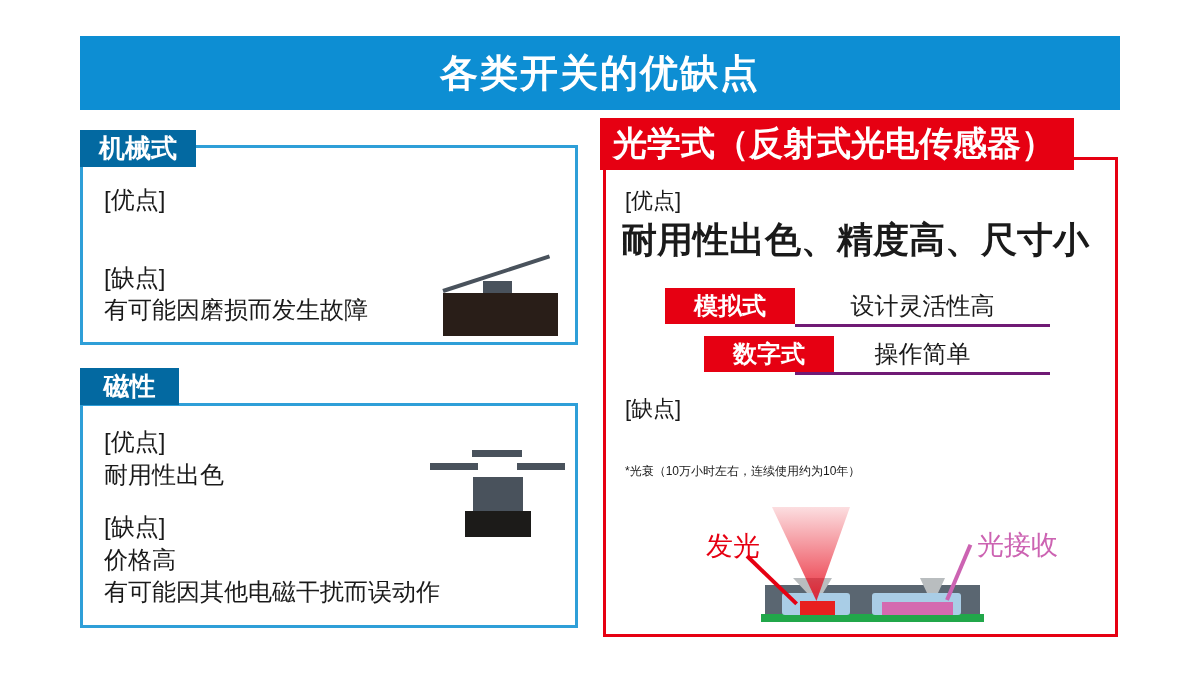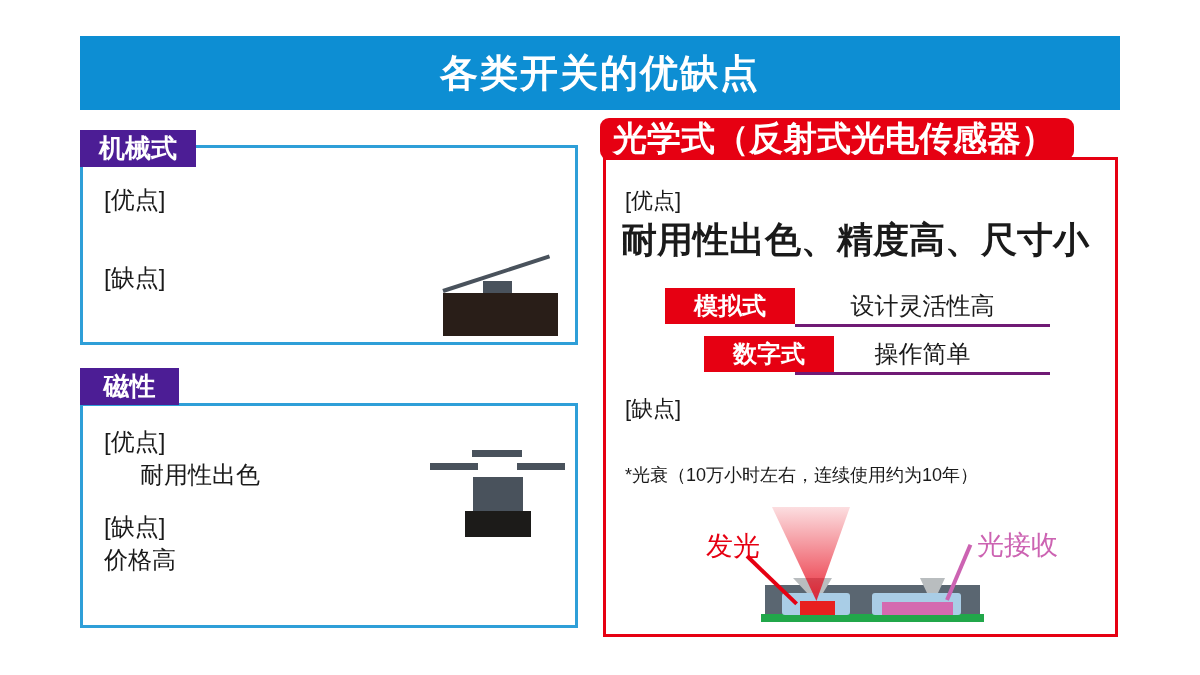--- a/index.html
+++ b/index.html
@@ -14,21 +14,21 @@
     left:80px;top:36px;width:1040px;height:74px;background:#0d8ed3;
     color:#ffffff;font-size:38px;font-weight:bold;letter-spacing:2px;
     display:flex;align-items:center;justify-content:center;
   }
 
   
   .blue-box{border:3px solid #2f9fd8;background:#ffffff;box-sizing:border-box;}
   .box-mechanical{left:80px;top:145px;width:498px;height:200px;}
   .box-magnetic{left:80px;top:403px;width:498px;height:225px;}
   .blue-tab{
-    background:#4c1d95;color:#ffffff;font-size:26px;font-weight:bold;
+    background:#0369a1;color:#ffffff;font-size:26px;font-weight:bold;
     display:flex;align-items:center;justify-content:center;height:37px;
   }
   .tab-mechanical{left:80px;top:130px;width:116px;}
   .tab-magnetic{left:80px;top:368px;width:99px;}
 
   .body-text{font-size:24px;line-height:1.2;white-space:nowrap;}
   .bracket-label{font-size:24px;white-space:nowrap;}
 
   
   .mech-base{left:443px;top:293px;width:115px;height:43px;background:#291e18;}
@@ -41,43 +41,43 @@
   
   .mag-bar{background:#49525c;height:7px;}
   .mag-top-bar{left:472px;top:450px;width:50px;}
   .mag-left-bar{left:430px;top:463px;width:48px;}
   .mag-right-bar{left:517px;top:463px;width:48px;}
   .mag-block{left:473px;top:477px;width:50px;height:34px;background:#49525c;}
   .mag-base{left:465px;top:511px;width:66px;height:26px;background:#1c1b19;}
 
   
   .red-banner{
-    left:600px;top:118px;width:474px;height:42px;background:#e60012;
+    left:600px;top:118px;width:474px;height:52px;background:#e60012;
     color:#ffffff;font-size:34px;font-weight:bold;
     display:flex;align-items:center;padding-left:13px;box-sizing:border-box;
-    white-space:nowrap;z-index:3;border-radius:9px;
+    white-space:nowrap;z-index:3;
   }
   .red-box{left:603px;top:157px;width:515px;height:480px;border:3px solid #e60012;box-sizing:border-box;background:#ffffff;}
   .opt-pros-label{left:625px;top:186px;font-size:22px;}
   .opt-highlight{left:621px;top:216px;font-size:36px;font-weight:600;white-space:nowrap;}
   .variant-label{
     width:130px;height:36px;background:#e60012;color:#ffffff;
     font-size:24px;font-weight:bold;display:flex;align-items:center;justify-content:center;
   }
   .variant-desc{
     left:795px;width:255px;height:36px;border-bottom:3px solid #701a75;
     font-size:24px;display:flex;align-items:center;justify-content:center;white-space:nowrap;
   }
   .row1-label{left:665px;top:288px;}
   .row1-desc{top:288px;}
   .row2-label{left:704px;top:336px;}
   .row2-desc{top:336px;}
   .opt-cons-label{left:625px;top:394px;font-size:22px;}
   .opt-cons{left:625px;top:426px;font-size:24px;white-space:nowrap;}
-  .opt-note{left:625px;top:463px;font-size:18px;white-space:nowrap;}
+  .opt-note{left:625px;top:463px;font-size:12px;white-space:nowrap;}
 
   
   .sensor-body{left:765px;top:585px;width:215px;height:30px;background:#5a6671;z-index:1;}
   .sensor-green{left:761px;top:614px;width:223px;height:8px;background:#21a74a;z-index:2;}
   .trapezoid{background:#b9bdbf;z-index:2;}
   .trap-left{left:793px;top:578px;width:39px;height:15px;clip-path:polygon(0 0,100% 0,77% 100%,36% 100%);}
   .trap-right{left:920px;top:578px;width:25px;height:15px;clip-path:polygon(0 0,100% 0,72% 100%,28% 100%);}
   .cavity{background:#a9cde6;z-index:2;border-radius:3px;}
   .cavity-left{left:782px;top:593px;width:68px;height:22px;}
   .cavity-right{left:872px;top:593px;width:89px;height:22px;}
@@ -103,33 +103,35 @@
 <body>
 
 <div class="stage">
 
   <div class="abs title-banner">各类开关的优缺点</div>
 
   <div class="abs blue-box box-mechanical"></div>
   <div class="abs blue-tab tab-mechanical">机械式</div>
   <div class="abs bracket-label" style="left:104px;top:184px;">[优点]</div>
   <div class="abs bracket-label" style="left:104px;top:262px;">[缺点]</div>
+  <div class="abs body-text" style="left:104px;top:296px;">有可能因磨损而发生故障</div>
 
   <div>
     <div class="abs mech-lever"></div>
     <div class="abs mech-base"></div>
     <div class="abs mech-button"></div>
   </div>
 
   <div class="abs blue-box box-magnetic"></div>
   <div class="abs blue-tab tab-magnetic">磁性</div>
   <div class="abs bracket-label" style="left:104px;top:426px;">[优点]</div>
-  <div class="abs body-text" style="left:104px;top:461px;margin-left:36px;">耐用性出色</div>
+  <div class="abs body-text" style="left:104px;top:461px;">耐用性出色</div>
   <div class="abs bracket-label" style="left:104px;top:511px;">[缺点]</div>
   <div class="abs body-text" style="left:104px;top:546px;">价格高</div>
+  <div class="abs body-text" style="left:104px;top:578px;">有可能因其他电磁干扰而误动作</div>
 
   <div>
     <div class="abs mag-bar mag-top-bar"></div>
     <div class="abs mag-bar mag-left-bar"></div>
     <div class="abs mag-bar mag-right-bar"></div>
     <div class="abs mag-block"></div>
     <div class="abs mag-base"></div>
   </div>
 
   <div class="abs red-box"></div>

